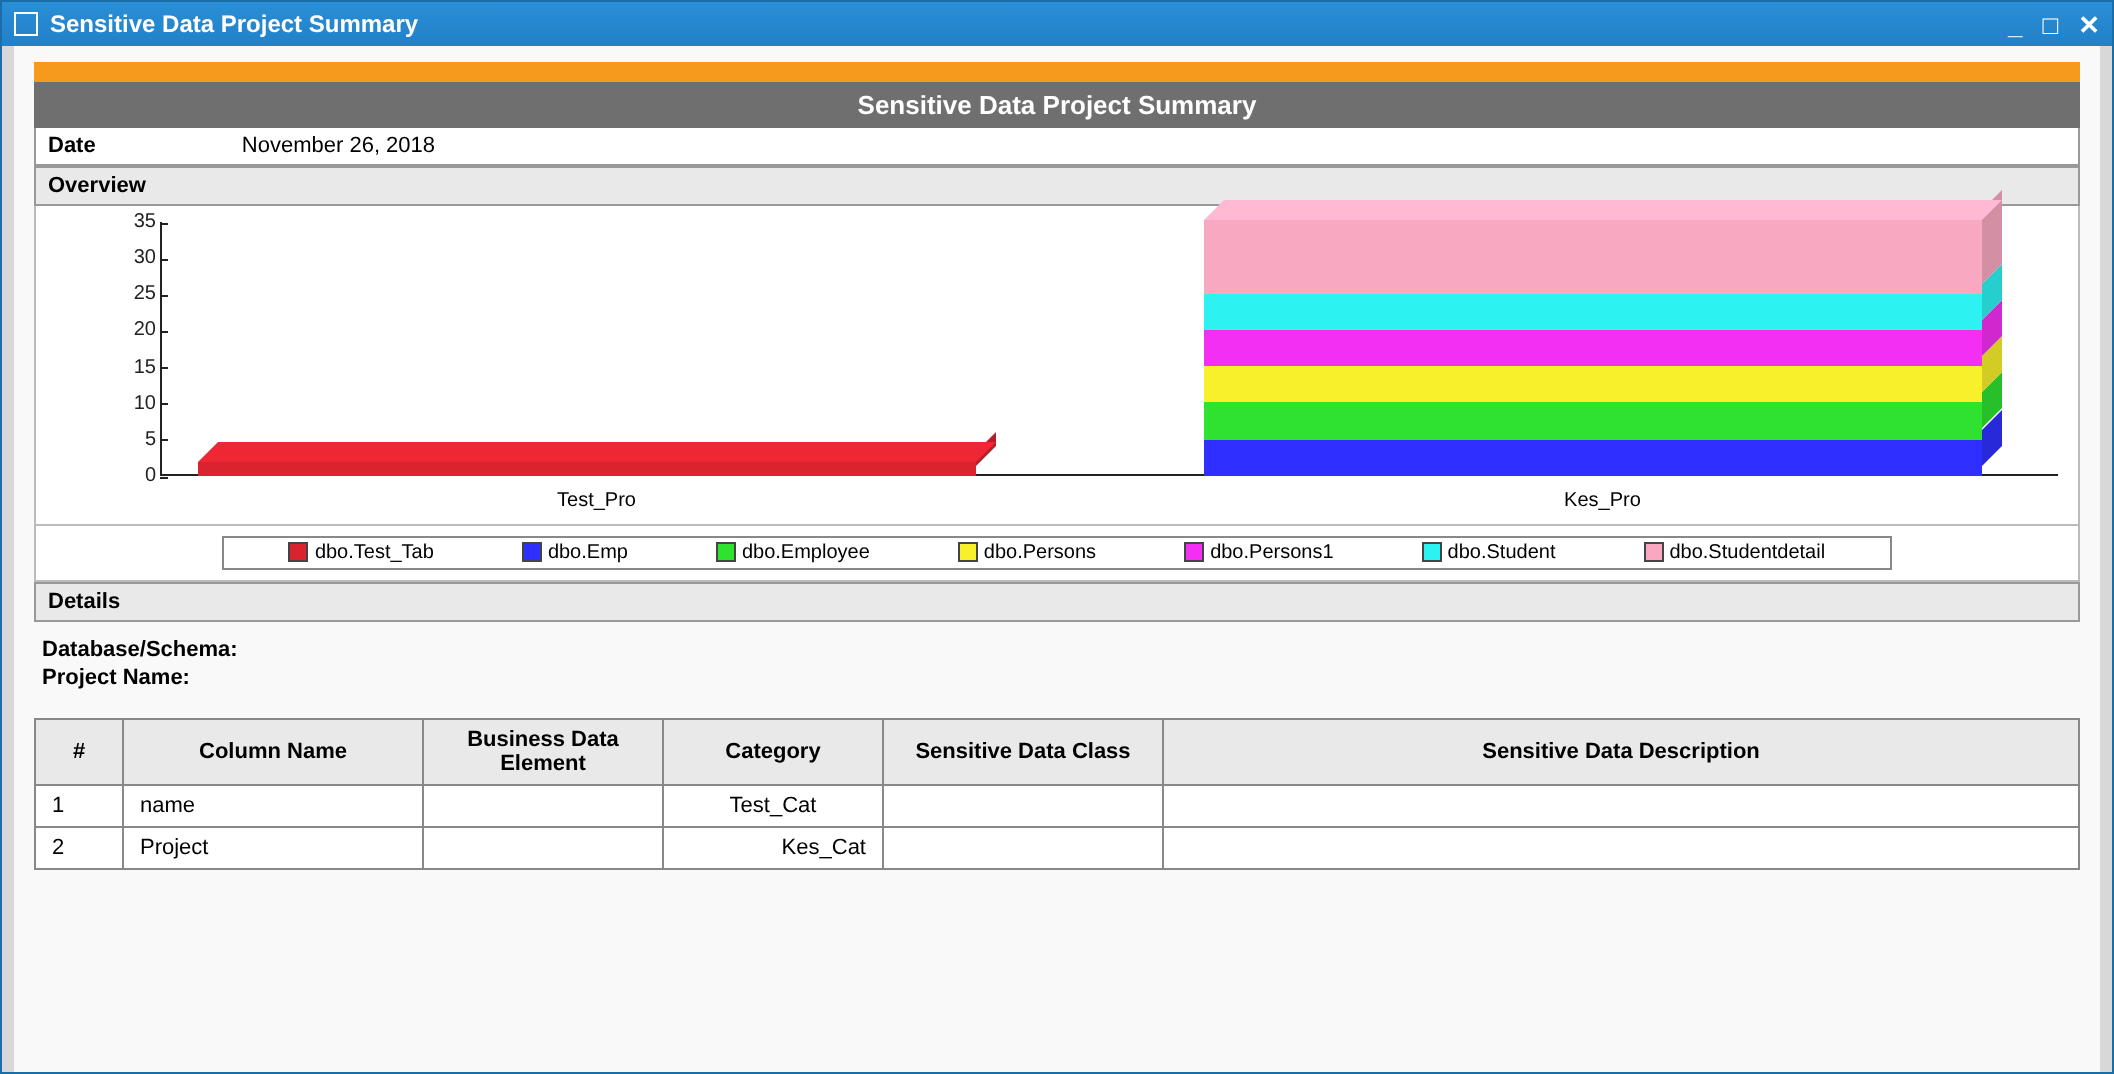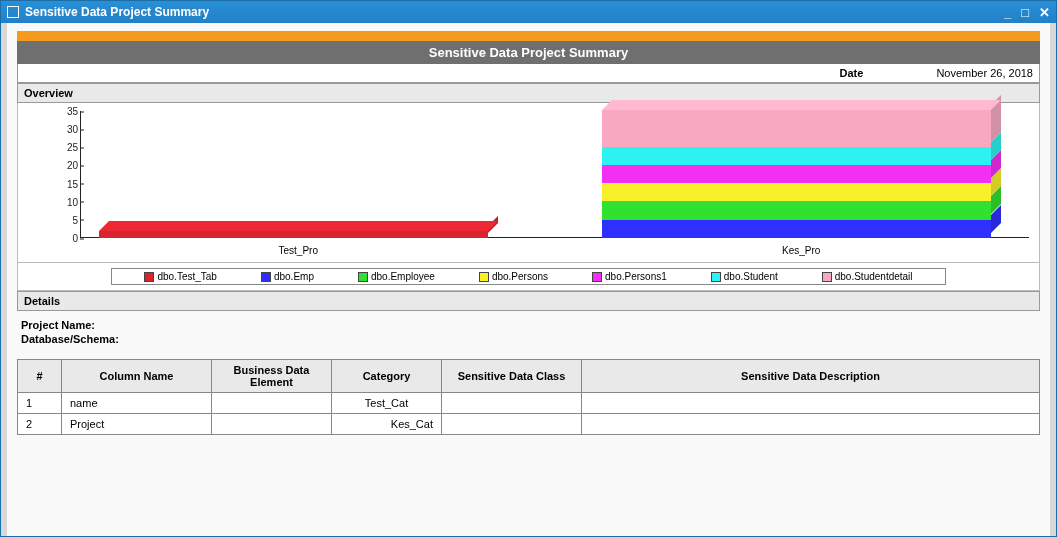--- a/index.html
+++ b/index.html
@@ -58,21 +58,20 @@
     text-align: center;
     padding: 4px 0;
     font-size: 13px;
   }
   .date-row {
     border: 1px solid #999;
     border-top: none;
     padding: 3px 6px;
     font-size: 11px;
     background: #fff;
-    text-align: right;
   }
   .date-row b { margin-right: 70px; }
   .section-head {
     background: #e9e9e9;
     border: 1px solid #999;
     padding: 3px 6px;
     font-weight: bold;
     font-size: 11px;
   }
   .chart {
@@ -269,22 +268,22 @@
         </div>
     </div>
 
     <div class="legend">
       <div class="inner" id="legend-inner"><span class="legend-item"><span class="swatch" style="background: rgb(217, 35, 46);"></span><span>dbo.Test_Tab</span></span><span class="legend-item"><span class="swatch" style="background: rgb(47, 48, 255);"></span><span>dbo.Emp</span></span><span class="legend-item"><span class="swatch" style="background: rgb(47, 226, 47);"></span><span>dbo.Employee</span></span><span class="legend-item"><span class="swatch" style="background: rgb(247, 240, 42);"></span><span>dbo.Persons</span></span><span class="legend-item"><span class="swatch" style="background: rgb(242, 47, 242);"></span><span>dbo.Persons1</span></span><span class="legend-item"><span class="swatch" style="background: rgb(45, 242, 242);"></span><span>dbo.Student</span></span><span class="legend-item"><span class="swatch" style="background: rgb(248, 168, 192);"></span><span>dbo.Studentdetail</span></span></div>
     </div>
 
     <div class="section-head" style="margin-top:0;">Details</div>
 
     <div class="details-block">
+      <div>Database/Schema:</div>
       <div>Project Name:</div>
-      <div>Database/Schema:</div>
     </div>
 
     <table class="data">
       <thead>
         <tr>
           <th class="col-idx">#</th>
           <th class="col-name">Column Name</th>
           <th class="col-bde">Business Data Element</th>
           <th class="col-cat">Category</th>
           <th class="col-class">Sensitive Data Class</th>

